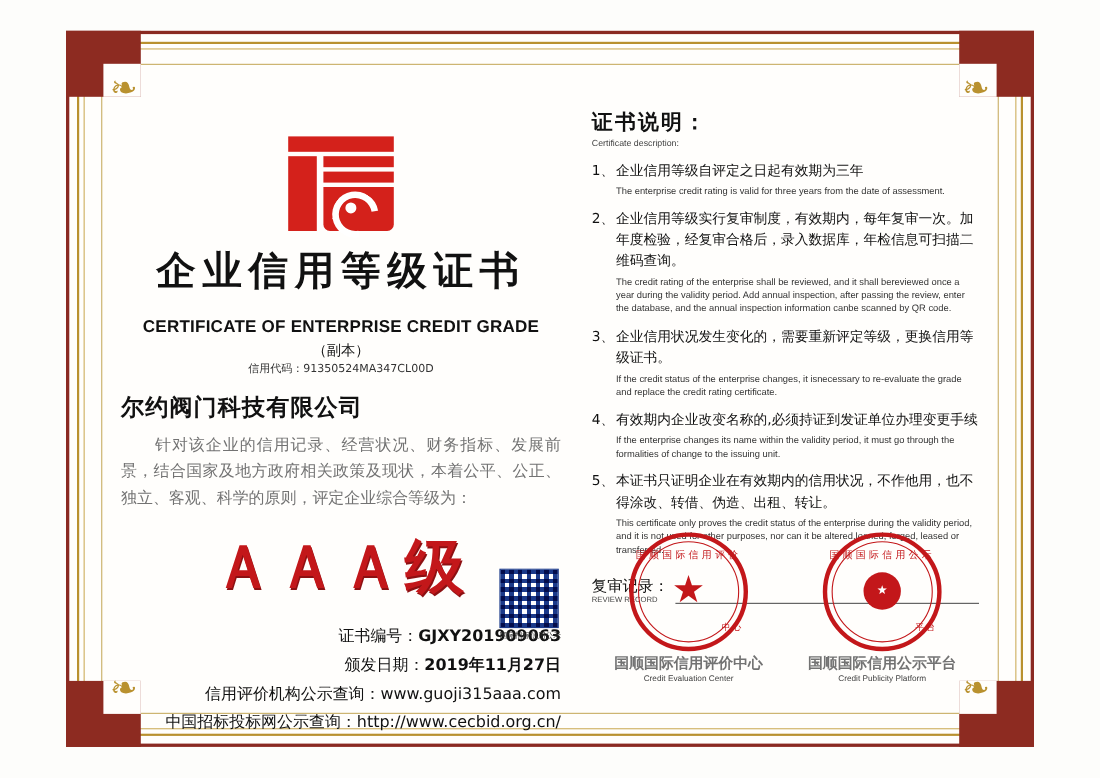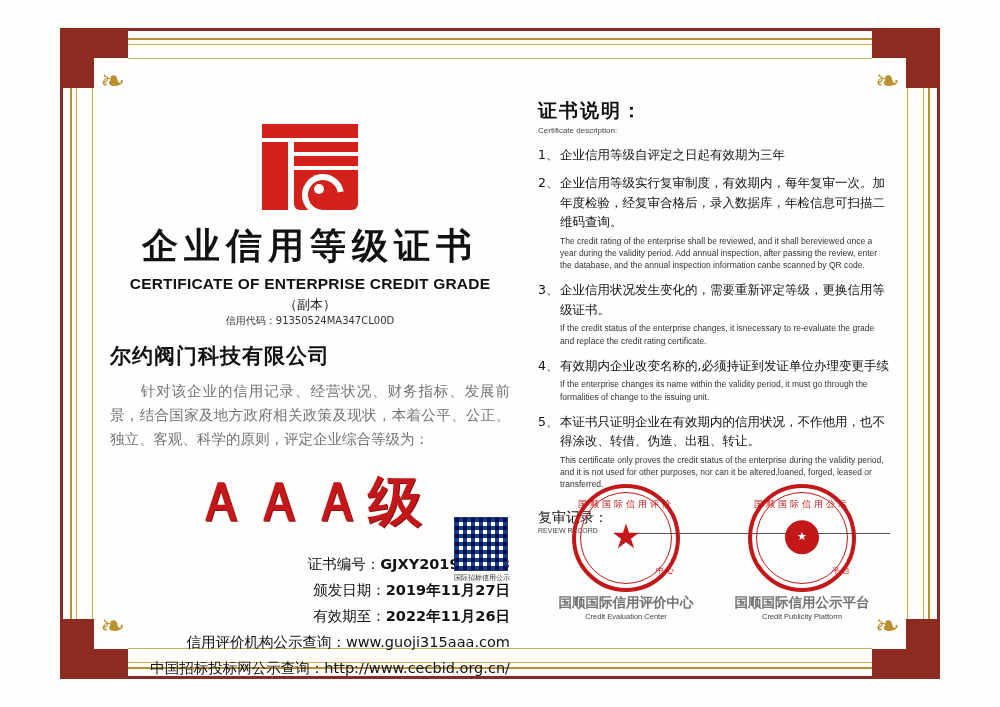--- a/index.html
+++ b/index.html
@@ -81,21 +81,21 @@
   }
   .logo .dot{position:absolute;left:52px;top:60px;width:10px;height:10px;background:#fff;border-radius:50%;}
 
   .title-cn{
     text-align:center;font-size:36px;font-weight:bold;color:#111;
     letter-spacing:6px;margin-top:12px;
     font-family:"DejaVu Sans","Liberation Sans",sans-serif;
   }
   .title-en{
     text-align:center;font-size:15.5px;font-weight:bold;color:#111;
-    letter-spacing:0.2px;margin-top:4px;
+    letter-spacing:0.2px;margin-top:18px;
   }
   .title-sub{
     text-align:center;font-size:13px;color:#111;margin-top:3px;
     font-family:"DejaVu Sans","Liberation Sans",sans-serif;
   }
   .code-line{
     text-align:center;font-size:10px;color:#333;margin-top:0;
     font-family:"DejaVu Sans","Liberation Sans",sans-serif;
   }
   .company{
@@ -261,23 +261,20 @@
 
       <div class="grade">ＡＡＡ级</div>
 
       <div class="info">
         <div class="info-row pad">
           <span>证书编号：</span><span class="val">GJXY201909063</span>
         </div>
         <div class="info-row pad">
           <span>颁发日期：</span><span class="val">2019年11月27日</span>
         </div>
-        <div class="info-row pad">
-          <span>有效期至：</span><span class="val">2022年11月26日</span>
-        </div>
         <div class="info-row">
           <span>信用评价机构公示查询：</span><span>www.guoji315aaa.com</span>
         </div>
         <div class="info-row">
           <span>中国招标投标网公示查询：</span><span>http://www.cecbid.org.cn/</span>
         </div>
       </div>
 
       <div class="qr-area">
         <div class="qr-item">
@@ -289,20 +286,21 @@
 
     <div class="col-right">
       <div class="desc-title">证书说明：</div>
       <div class="desc-title-en">Certificate description:</div>
 
       <div class="item">
         <div class="item-cn">
           <span class="item-num">1、</span>
           <span>企业信用等级自评定之日起有效期为三年</span>
         </div>
+        <div class="item-en">The enterprise credit rating is valid for three years from the date of assessment.</div>
       </div>
 
       <div class="item">
         <div class="item-cn">
           <span class="item-num">2、</span>
           <span>企业信用等级实行复审制度，有效期内，每年复审一次。加年度检验，经复审合格后，录入数据库，年检信息可扫描二维码查询。</span>
         </div>
         <div class="item-en">The credit rating of the enterprise shall be reviewed, and it shall bereviewed once a year during the validity period. Add annual inspection, after passing the review, enter the database, and the annual inspection information canbe scanned by QR code.</div>
       </div>
 

